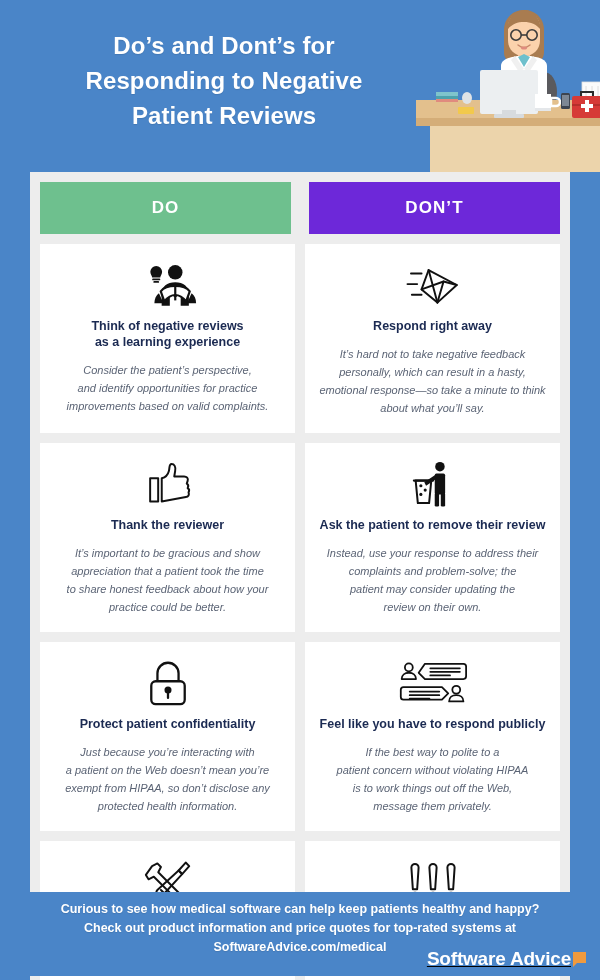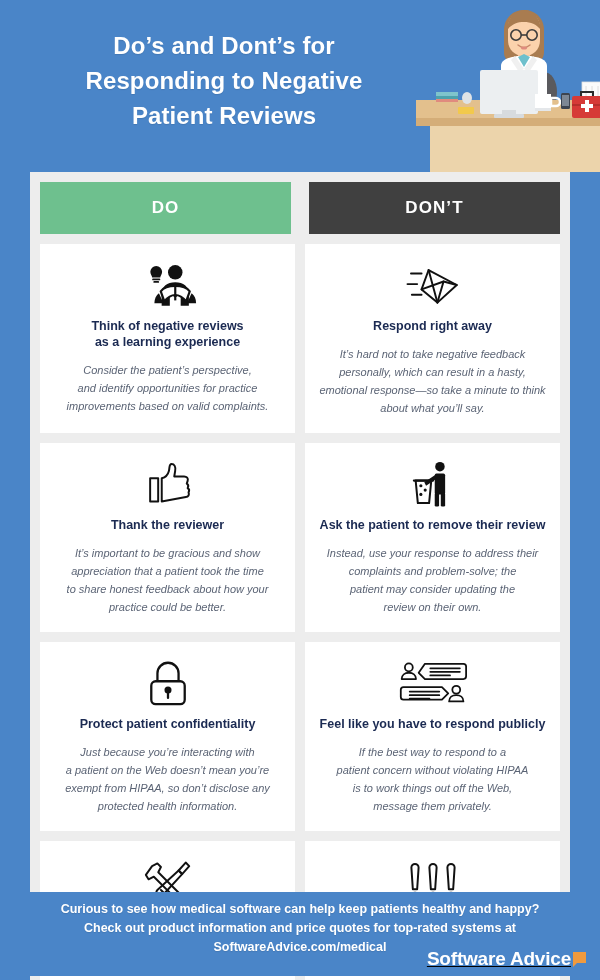--- a/index.html
+++ b/index.html
@@ -62,21 +62,21 @@
     height: 52px;
     display: flex;
     align-items: center;
     justify-content: center;
     color: #ffffff;
     font-size: 17px;
     font-weight: bold;
     letter-spacing: 1.1px;
   }
   .col-head.do   { background: #6ec08e; }
-  .col-head.dont { background: #404040; }
+  .col-head.dont { background: #6d28d9; }
 
   .rows { margin-top: 10px; }
   .row {
     display: flex;
     gap: 10px;
     margin-bottom: 10px;
   }
   .row:last-child { margin-bottom: 0; }
 
   .card {
@@ -370,21 +370,21 @@
             <path d="M1 28h43l7 7-7 7H1a3 3 0 0 1-3-3V31a3 3 0 0 1 3-3z" transform="translate(4,0)"></path>
             <line x1="12" y1="33" x2="45" y2="33"></line>
             <line x1="12" y1="37" x2="45" y2="37"></line>
             <line x1="12" y1="41" x2="34" y2="41"></line>
 
             <circle cx="64" cy="31" r="4.4"></circle>
             <path d="M56 44c0-4.4 3.6-7 8-7s8 2.6 8 7z"></path>
           </svg>
         </div>
         <div class="card-title">Feel like you have to respond publicly</div>
-        <div class="card-body">If the best way to respond to a
+        <div class="card-body">If the best way to polite to a
 patient concern without violating HIPAA
 is to work things out off the Web,
 message them privately.</div>
       </div>
     </div>
 
     <div class="row">
       <div class="card">
         <div class="card-icon">
           <svg viewBox="0 0 56 52" width="50" height="46" xmlns="http://www.w3.org/2000/svg" fill="none" stroke="#111" stroke-width="2.2" stroke-linejoin="round" stroke-linecap="round">

